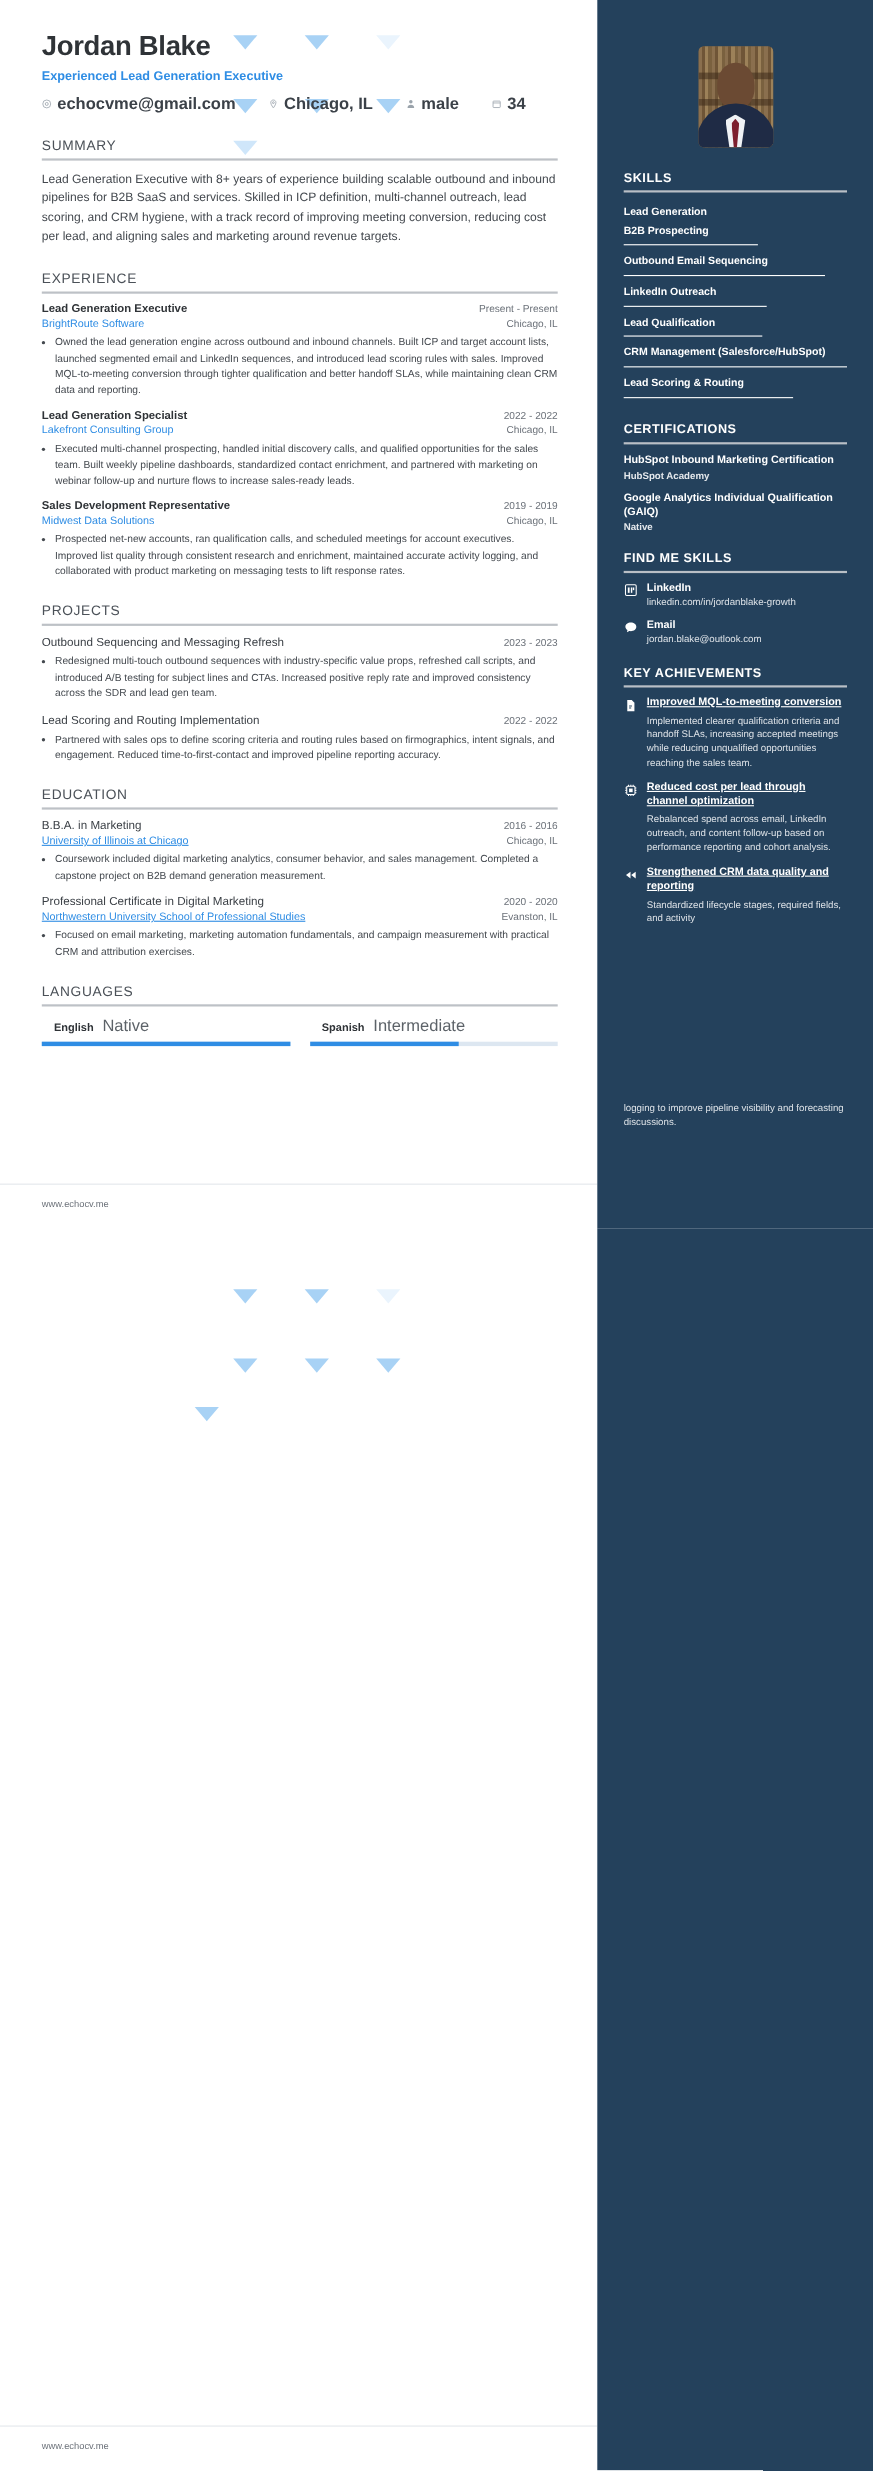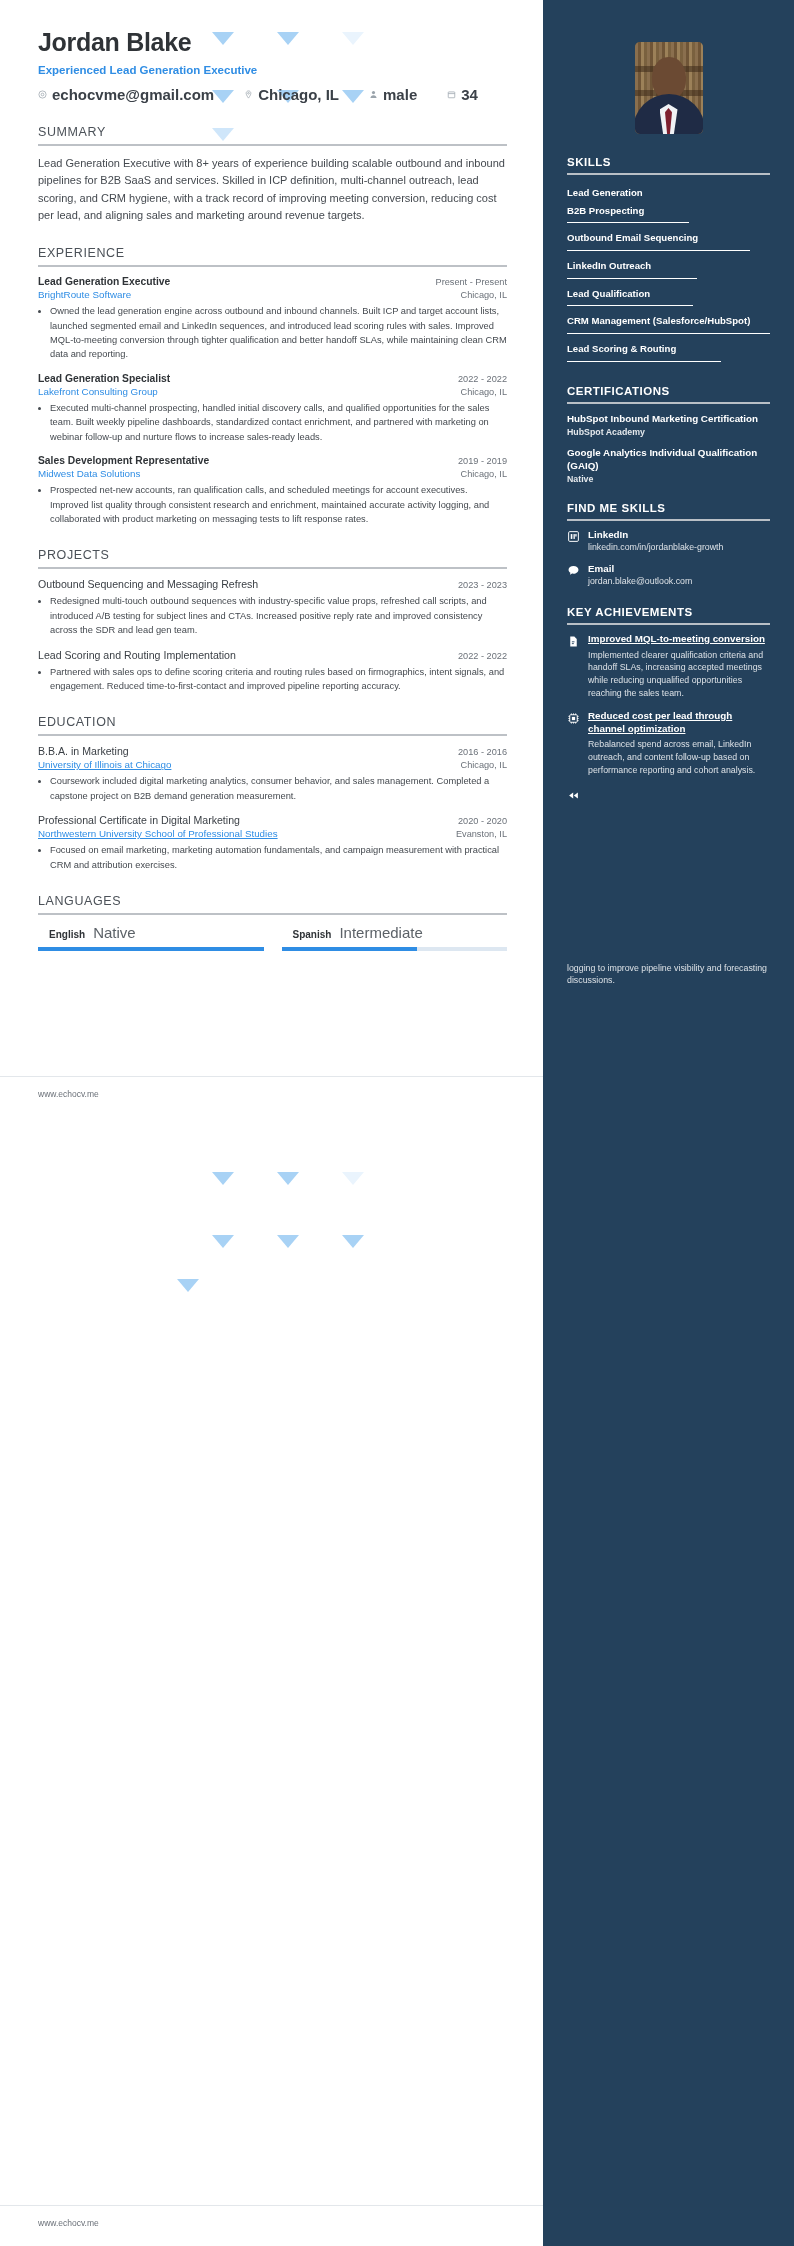--- a/index.html
+++ b/index.html
@@ -686,20 +686,24 @@
           </div>
         </div>
 
         <div class="ach-row">
           <span class="ach-icon">
             <svg viewBox="0 0 16 16" fill="currentColor">
               <path d="M7.6 4.2v7.6L2.6 8z"></path>
               <path d="M13.4 4.2v7.6L8.4 8z"></path>
             </svg>
           </span>
+          <div>
+            <div class="ach-title">Strengthened CRM data quality and reporting</div>
+            <div class="ach-desc">Standardized lifecycle stages, required fields, and activity</div>
+          </div>
         </div>
 
         <div class="spacer-big"></div>
         <div class="ach-cont">logging to improve pipeline visibility and forecasting discussions.</div>
       </div>
     </div>
   </div>
 
   <div class="sheet sheet-2">
 

